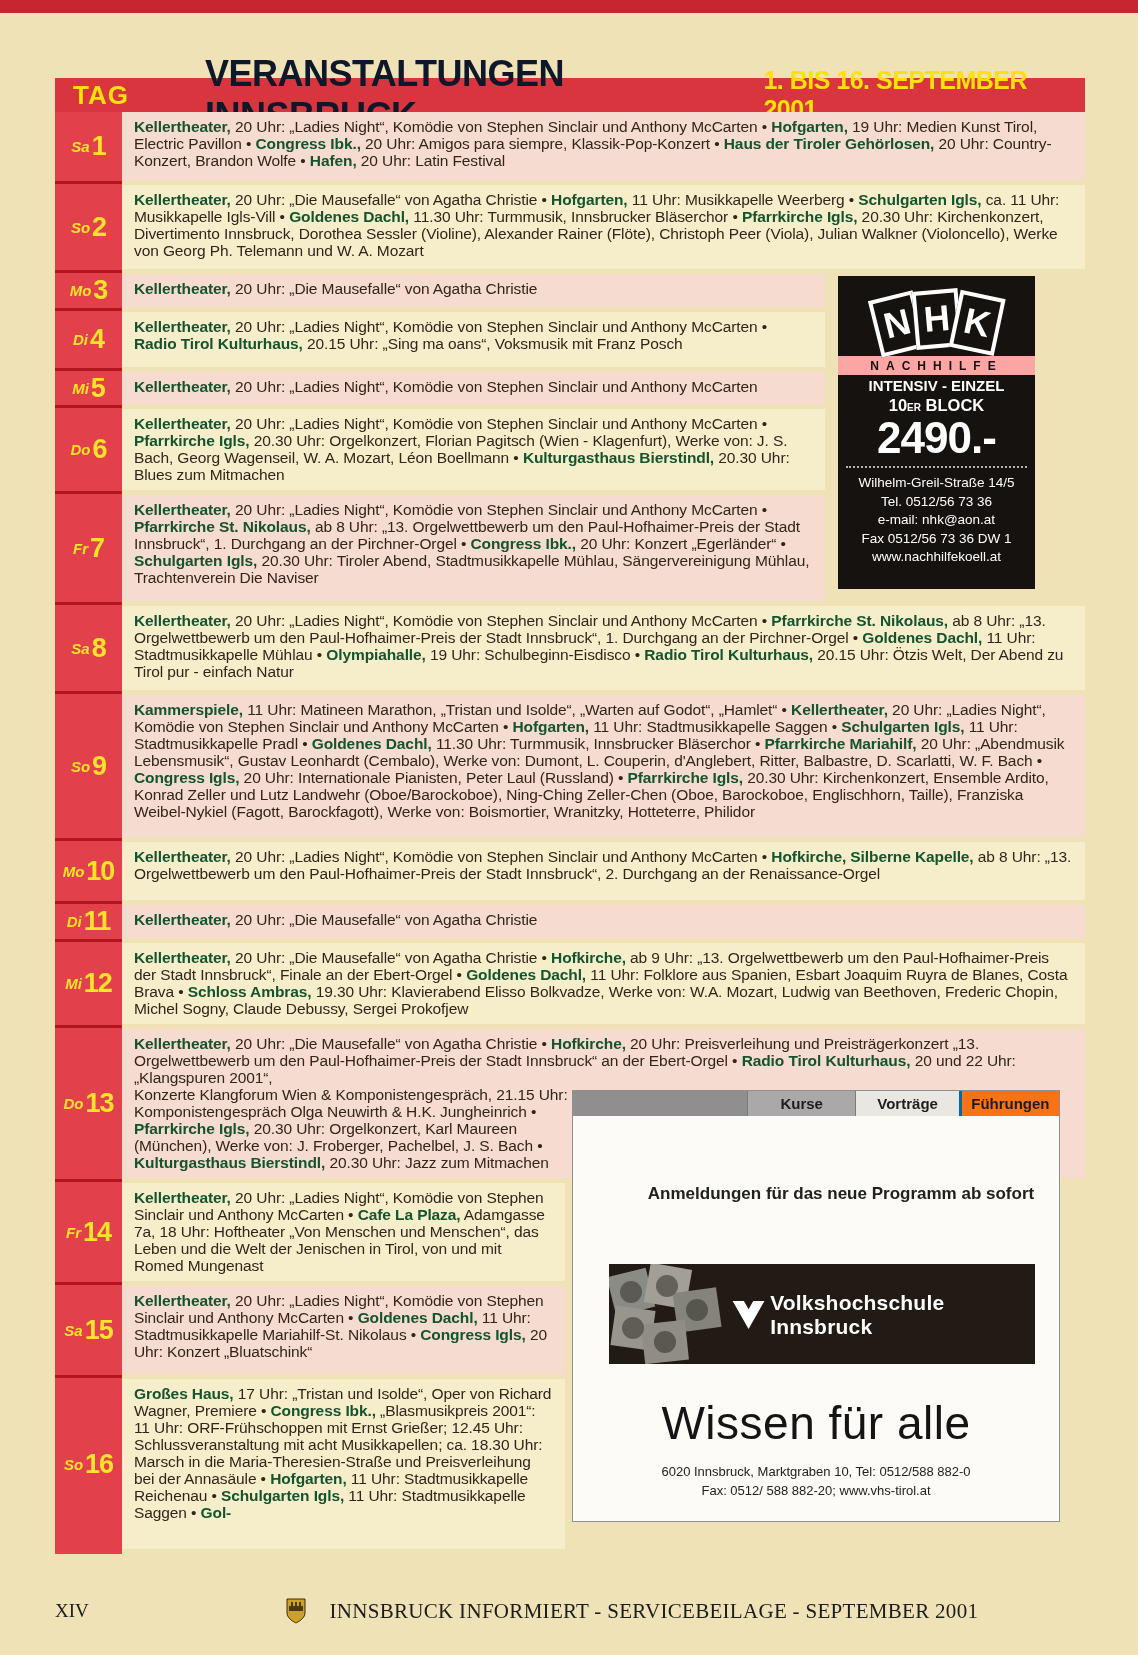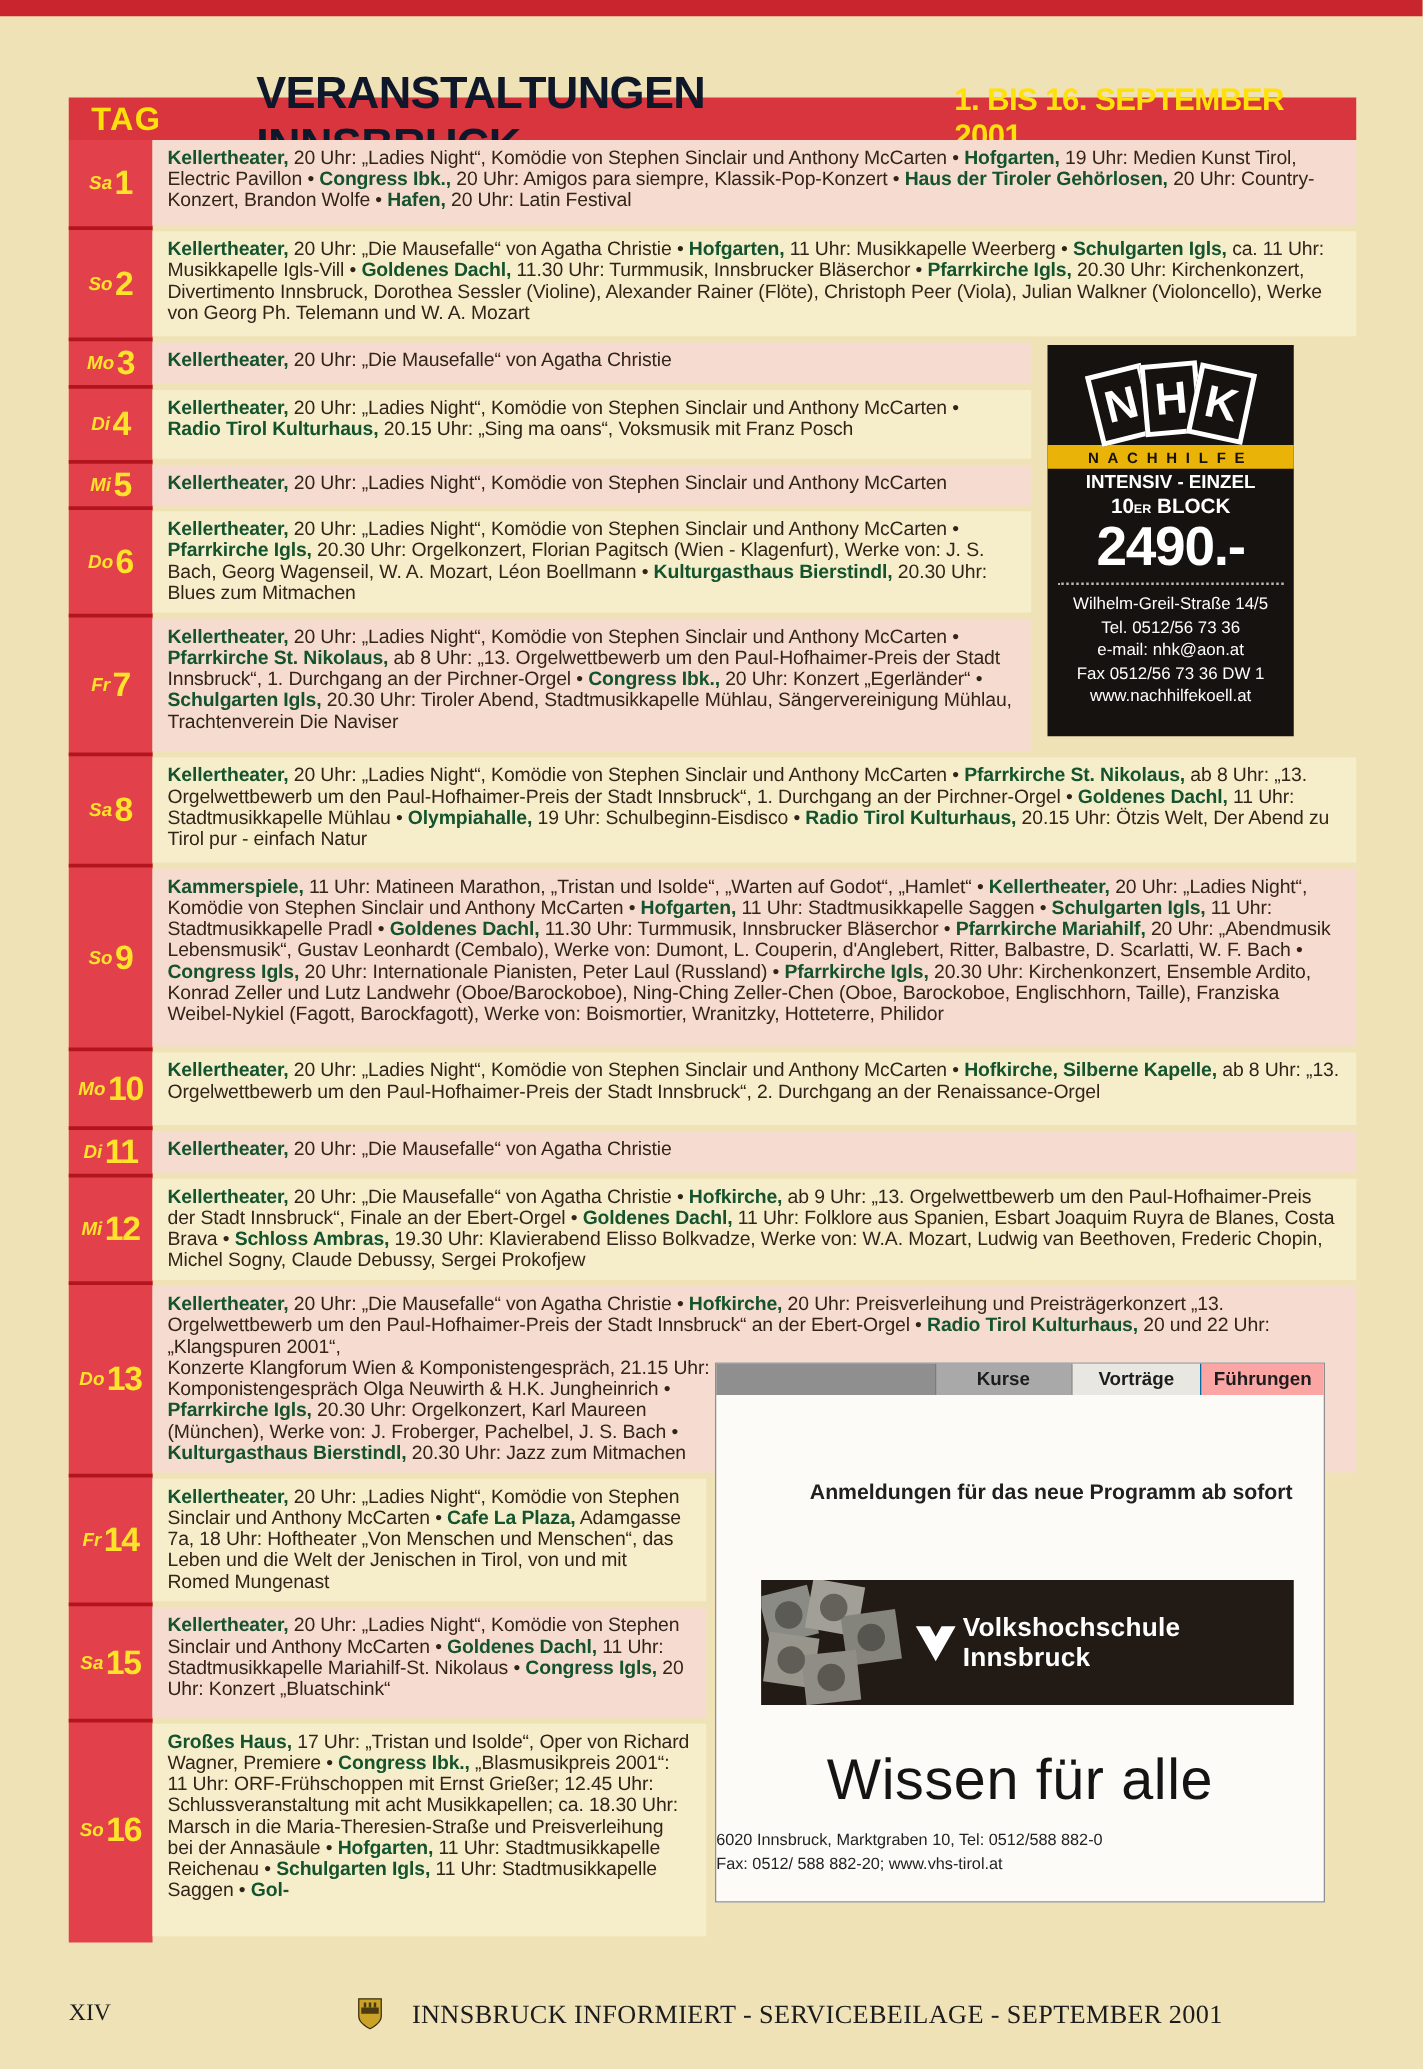--- a/index.html
+++ b/index.html
@@ -39,47 +39,47 @@
 
   
   .nhk{position:absolute;left:838px;top:278px;width:197px;height:313px;background:#161210;
        color:#fff;text-align:center;z-index:5}
   .nhk-logo{margin-top:14px;height:62px}
   .nhk-letter{display:inline-block;width:38px;height:50px;line-height:50px;border:4px solid #fff;
               font-size:36px;font-weight:bold;background:#161210}
   .nhk-letter.n1{transform:rotate(-14deg) translateY(5px)}
   .nhk-letter.n2{transform:rotate(-5deg);margin-left:-5px}
   .nhk-letter.n3{transform:rotate(12deg) translateY(4px);margin-left:-5px}
-  .nhk-caption{background:#eab308;color:#15110c;font-size:12px;letter-spacing:7px;
+  .nhk-caption{background:#fca5a5;color:#15110c;font-size:12px;letter-spacing:7px;
                padding:3px 0 2px;margin-top:4px;font-weight:bold}
   .nhk-l1{font-size:15px;font-weight:bold;margin-top:2px}
   .nhk-l2{font-size:16.5px;font-weight:bold;margin-top:2px}
   .nhk-l2 .sup{font-size:10px}
   .nhk-price{font-size:44px;font-weight:bold;letter-spacing:-1px;line-height:46px}
   .nhk-div{border-top:2px dotted #b9b5ad;margin:5px 8px 6px}
   .nhk-contact{font-size:13.5px;line-height:18.5px}
 
   
   .vhs{position:absolute;left:572px;top:1048px;width:488px;height:432px;background:#fcfbf7;
        border:1px solid #8f8f8f;z-index:5;box-sizing:border-box}
   .vhs-tabs{display:flex;height:25px;font-size:15px;font-weight:bold;color:#1d1d1d}
   .vt{display:flex;align-items:center;justify-content:center}
   .vt-fill{flex:1.7;background:#8f8f8f}
   .vt-kurse{flex:1.05;background:#a9a9a9;border-left:1px solid #7c7c7c}
   .vt-vortraege{flex:1;background:#e8e7e2;border-left:1px solid #7c7c7c}
-  .vt-fuehrungen{flex:0.95;background:#fca5a5;border-left:1px solid #0369a1}
+  .vt-fuehrungen{flex:0.95;background:#f97316;border-left:3px solid #0369a1}
   .vhs-headline{margin-top:68px;text-align:center;padding-left:58px;padding-right:8px;
                 font-weight:bold;font-size:17px;color:#20201e}
   .vhs-banner{margin:60px 24px 0 36px;height:100px;background:#221a14;display:flex}
   .vhs-collage{width:118px;height:100px;flex:0 0 118px}
   .vhs-bright{flex:1;display:flex;align-items:center;
               justify-content:space-between;padding:10px 0 9px}
   .vhs-bt{color:#fff;font-weight:bold;font-size:21px;letter-spacing:0.2px}
   .vhs-slogan{margin-top:32px;text-align:center;font-size:46px;color:#141414;letter-spacing:0.5px}
-  .vhs-addr{margin-top:12px;text-align:left;font-size:13px;line-height:19px;color:#222}
+  .vhs-addr{margin-top:12px;text-align:center;font-size:13px;line-height:19px;color:#222}
 
   
   .footer{position:absolute;left:55px;right:55px;top:1598px;display:flex;align-items:center;
           font-family:"Liberation Serif",serif;color:#1c1c1c}
   .f-num{font-size:19px}
   .f-center{display:flex;align-items:center;gap:24px;margin:0 auto;transform:translateX(46px)}
   .f-text{font-size:21px;letter-spacing:0.3px}
 </style>
 </head>
 <body>

